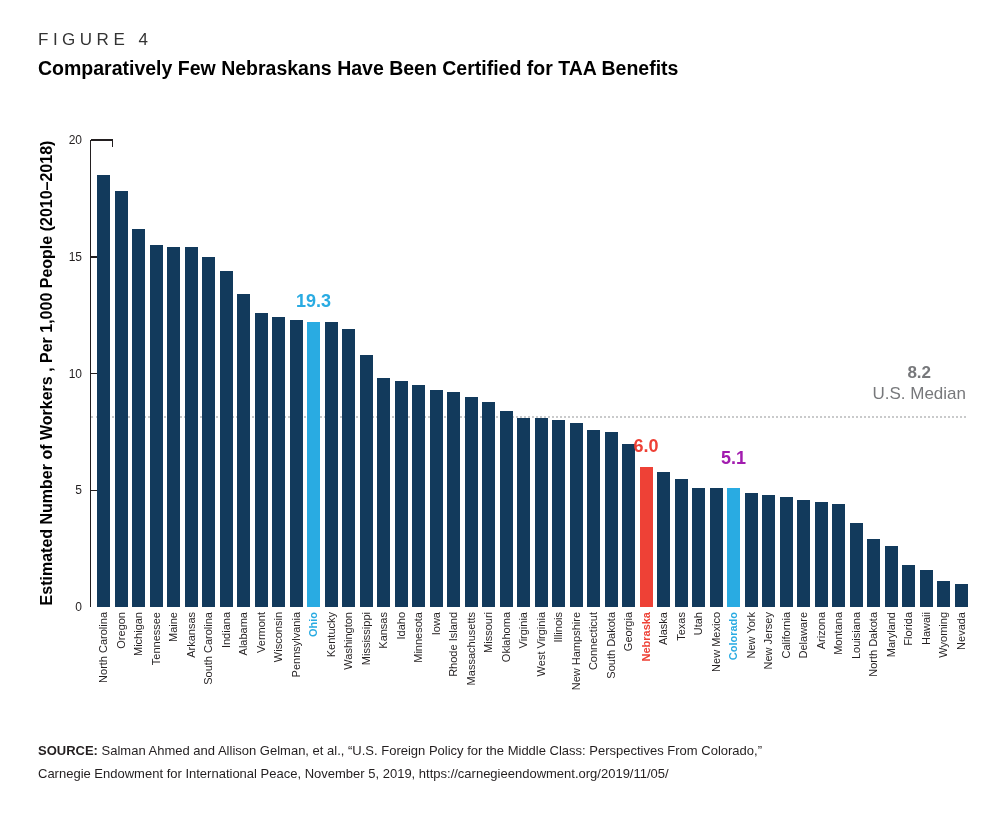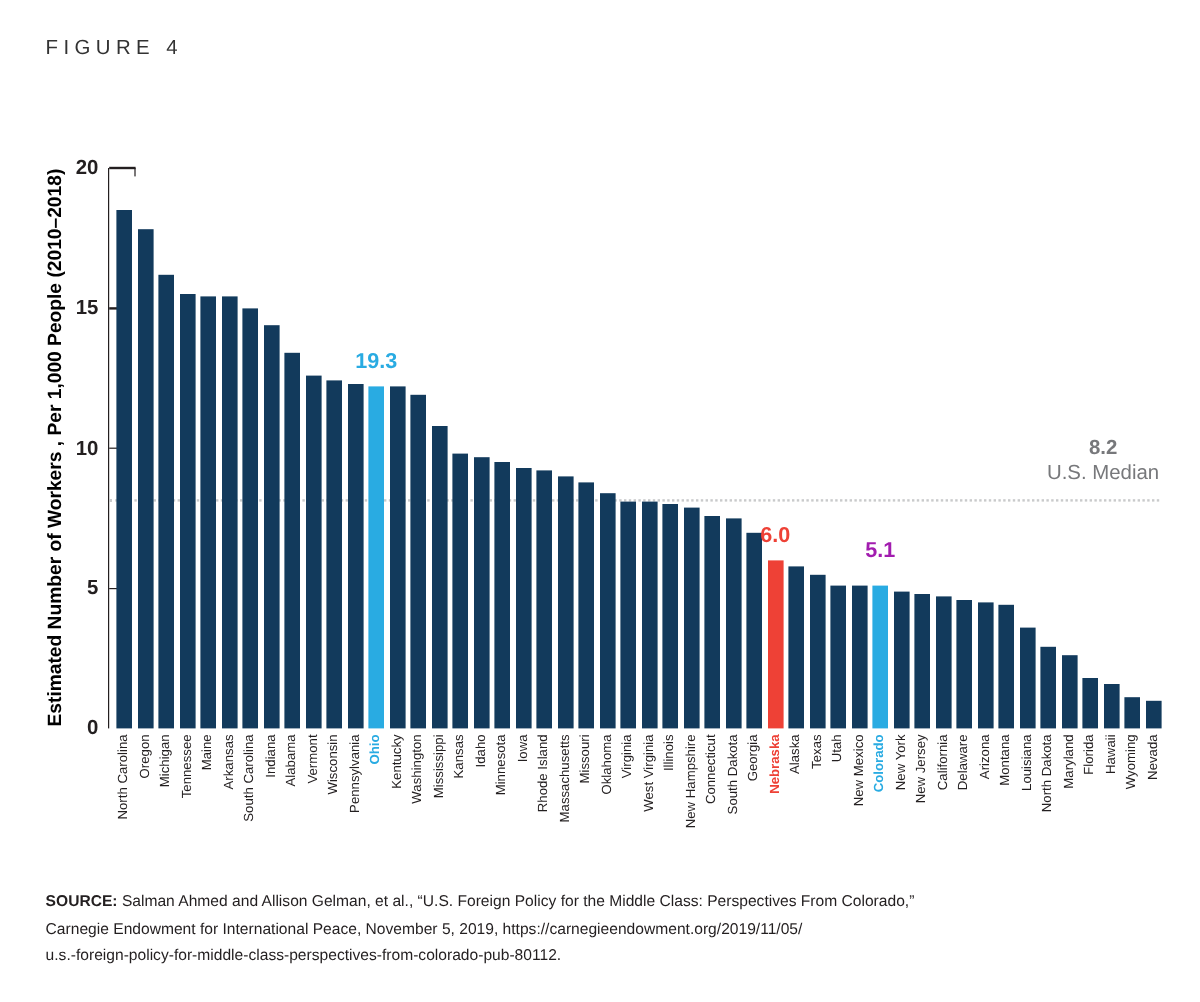--- a/index.html
+++ b/index.html
@@ -6,40 +6,41 @@
   .figure{position:relative;width:1000px;height:835px;background:#ffffff;
           font-family:"Liberation Sans", sans-serif;color:#231f20;overflow:hidden;}
   .fig-label{position:absolute;left:38px;top:30px;font-size:17px;letter-spacing:4.5px;
              font-weight:400;color:#333;}
   .fig-title{position:absolute;left:38px;top:57px;font-size:19.5px;font-weight:bold;color:#000;}
   .plot{position:absolute;left:90px;top:140px;width:895px;height:467px;
         border-left:1.5px solid #231f20;}
   .bar{position:absolute;bottom:0;width:13px;}
   .ytick{position:absolute;height:1.5px;background:#231f20;left:0;}
   .ytick-stub{position:absolute;width:1.5px;background:#231f20;}
-  .ylab{position:absolute;width:26px;text-align:right;font-size:17px;color:#231f20;
-        transform:translateY(-50%);font-weight:bold;}
+  .ylab{position:absolute;width:26px;text-align:right;font-size:12px;color:#231f20;
+        transform:translateY(-50%);}
   .yaxis-title{position:absolute;left:47px;top:373px;transform:translate(-50%,-50%) rotate(-90deg);
                white-space:nowrap;font-weight:bold;font-size:16px;color:#000;}
   .xlabel{position:absolute;white-space:nowrap;font-size:11px;line-height:12px;color:#231f20;
           transform-origin:0 0;transform:rotate(-90deg) translateX(-100%);}
   .xlabel.hl{font-weight:bold;}
   .median-line{position:absolute;left:0;height:0;border-top:2px dotted #c9cacb;}
   .median-label{position:absolute;text-align:center;line-height:21px;}
   .median-value{font-size:17px;font-weight:bold;color:#77787b;}
   .median-text{font-size:17px;color:#77787b;}
   .value-label{position:absolute;width:70px;text-align:center;font-size:18px;font-weight:bold;}
   .source{position:absolute;left:38px;top:740px;width:930px;font-size:13px;line-height:22.5px;color:#231f20;}
   .source strong{font-weight:bold;}
 </style>
 </head>
 <body>
 
 <div class="figure">
   <div class="fig-label">FIGURE 4</div>
+  <div class="fig-title">Comparatively Few Nebraskans Have Been Certified for TAA Benefits</div>
 
   <div class="yaxis-title">Estimated Number of Workers , Per 1,000 People (2010–2018)</div>
 
   <div class="plot">
       <div class="ytick" style="top: 349.5px; width: 10px;"></div>
       <div class="ytick" style="top: 232.75px; width: 10px;"></div>
       <div class="ytick" style="top: 116px; width: 10px;"></div>
       <div class="ytick" style="top: -0.75px; width: 22px;"></div>
       <div class="ytick-stub" style="left: 20.5px; top: 0px; height: 7px;"></div>
       <div class="median-line" style="top: 275.53px; width: 875px; border-top-color: rgb(201, 202, 203);"></div>
@@ -106,21 +107,20 @@
       <div class="ylab" style="left: 56px; top: 490.25px;">5</div>
       <div class="ylab" style="left: 56px; top: 373.5px;">10</div>
       <div class="ylab" style="left: 56px; top: 256.75px;">15</div>
       <div class="ylab" style="left: 56px; top: 140px;">20</div>
     </div>
 
   <div class="source">
     <strong>SOURCE:</strong>
     <span>Salman Ahmed and Allison Gelman, et al., “U.S. Foreign Policy for the Middle Class: Perspectives From Colorado,”</span><br>
     <span>Carnegie Endowment for International Peace, November 5, 2019, https://carnegieendowment.org/2019/11/05/</span><br>
-    <span>u.s.-foreign-policy-for-middle-class-perspectives-from-colorado-pub-80112.</span>
   </div>
 <span class="xlabel" style="left: 97px; top: 612px;">North Carolina</span>
     <span class="xlabel" style="left: 114.5px; top: 612px;">Oregon</span>
     <span class="xlabel" style="left: 132px; top: 612px;">Michigan</span>
     <span class="xlabel" style="left: 149.5px; top: 612px;">Tennessee</span>
     <span class="xlabel" style="left: 167px; top: 612px;">Maine</span>
     <span class="xlabel" style="left: 184.5px; top: 612px;">Arkansas</span>
     <span class="xlabel" style="left: 202px; top: 612px;">South Carolina</span>
     <span class="xlabel" style="left: 219.5px; top: 612px;">Indiana</span>
     <span class="xlabel" style="left: 237px; top: 612px;">Alabama</span>

